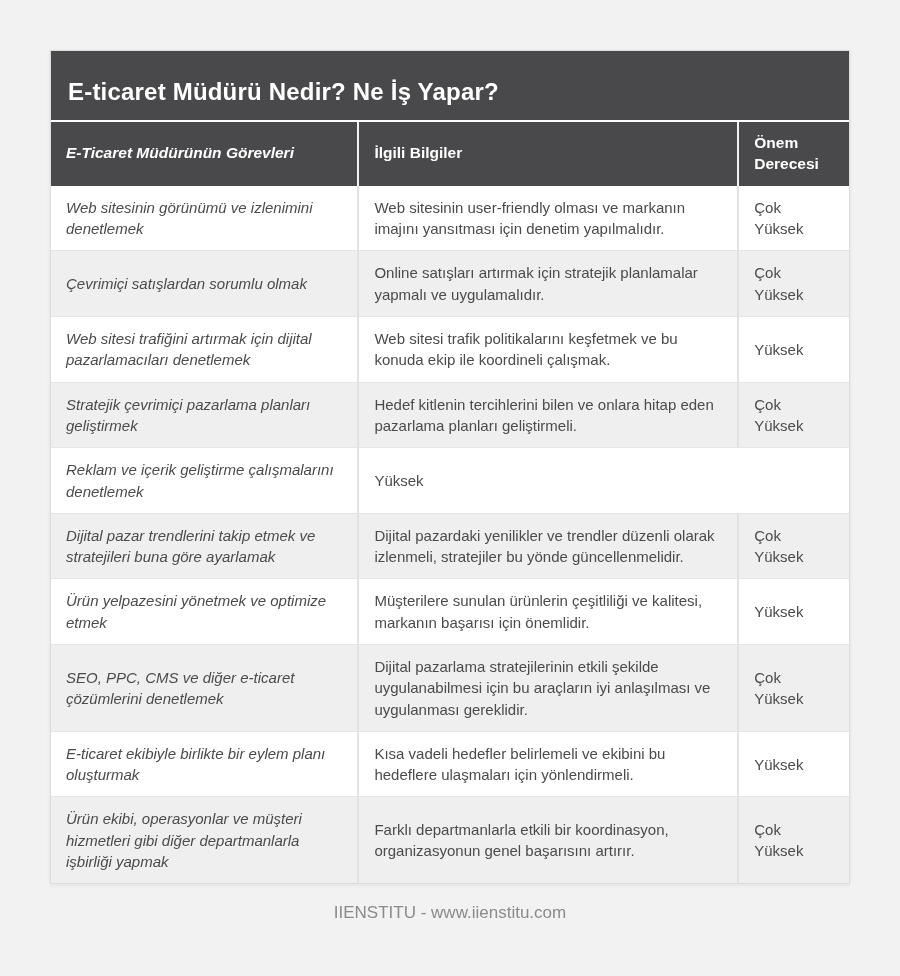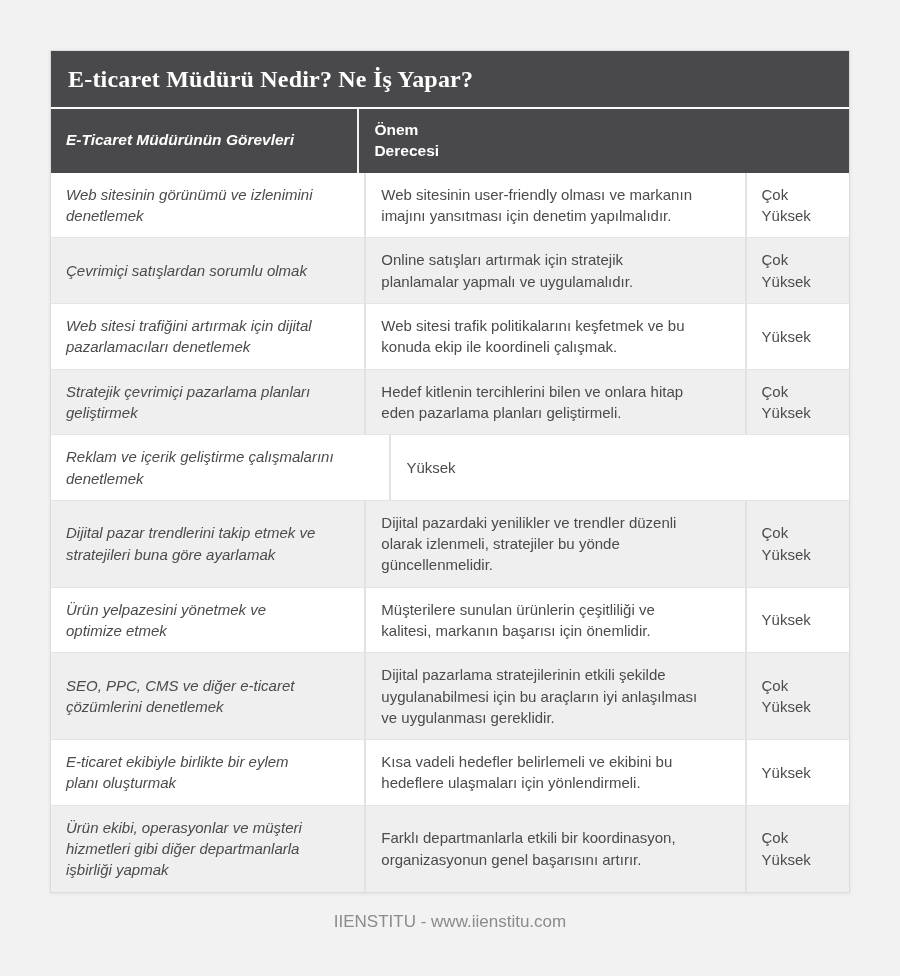--- a/index.html
+++ b/index.html
@@ -27,24 +27,23 @@
     margin: 50px auto 0;
     background: #ffffff;
     border: 1px solid var(--card-border);
     box-shadow: 0 1px 4px rgba(0,0,0,0.07);
   }
   .title-bar {
     background: var(--header-bg);
     color: #ffffff;
     font-size: 24px;
     font-weight: bold;
-    padding: 15px 17px 14px 17px;
+    padding: 27px 17px 14px 17px;
     border-bottom: 2px solid #fbfbfb;
     letter-spacing: 0.2px;
-    font-family: Liberation Serif, serif;
   }
   .thead {
     display: flex;
     background: var(--header-bg);
     color: #ffffff;
   }
   .cell {
     padding: 11px 15px;
     display: flex;
     align-items: center;
@@ -59,40 +58,40 @@
     line-height: 1.35;
   }
   .thead .c2, .thead .c3 { border-left: 2px solid var(--head-divider); }
   .tbody { background: #ffffff; }
   .trow {
     display: flex;
     border-top: 1px solid var(--row-divider);
     font-size: 15px;
     color: var(--body-text);
     line-height: 1.42;
-    gap: 32px;
   }
   .trow:first-child { border-top: none; }
   .trow.alt { background: var(--row-alt-bg); justify-content: center; }
   .trow .c2, .trow .c3 { border-left: 2px solid var(--col-divider); }
   .footer {
     text-align: center;
     color: var(--footer-text);
     font-size: 17px;
     margin-top: 19px;
   }
 </style>
 </head>
 <body>
 
 <div class="card">
   <div class="title-bar">E-ticaret Müdürü Nedir? Ne İş Yapar?</div>
 
   <div class="thead">
     <div class="cell c1">E-Ticaret Müdürünün Görevleri</div>
+    <div class="cell c2">İlgili Bilgiler</div>
     <div class="cell c3">Önem Derecesi</div>
   </div>
 
   <div class="tbody">
       <div class="trow">
         <div class="cell c1">
           <span>Web sitesinin görünümü ve izlenimini denetlemek</span>
         </div>
         <div class="cell c2">
           <span>Web sitesinin user-friendly olması ve markanın imajını yansıtması için denetim yapılmalıdır.</span>

